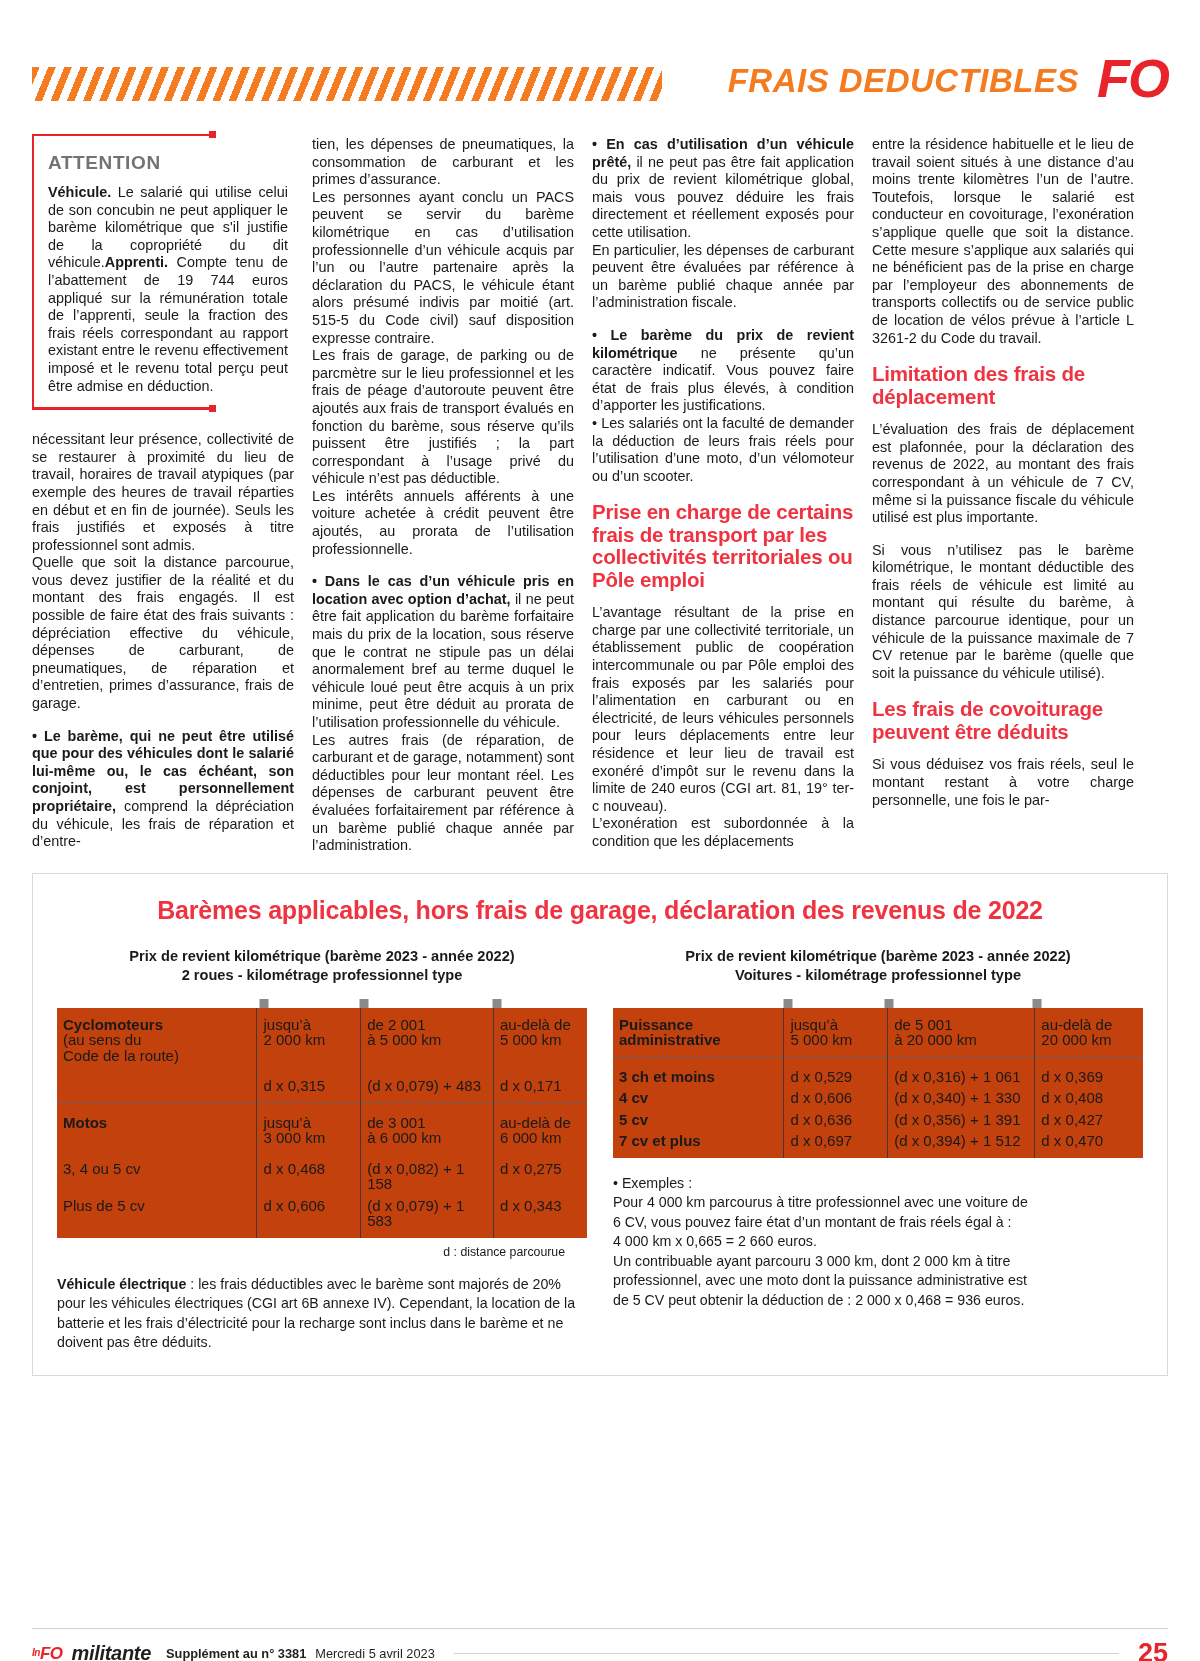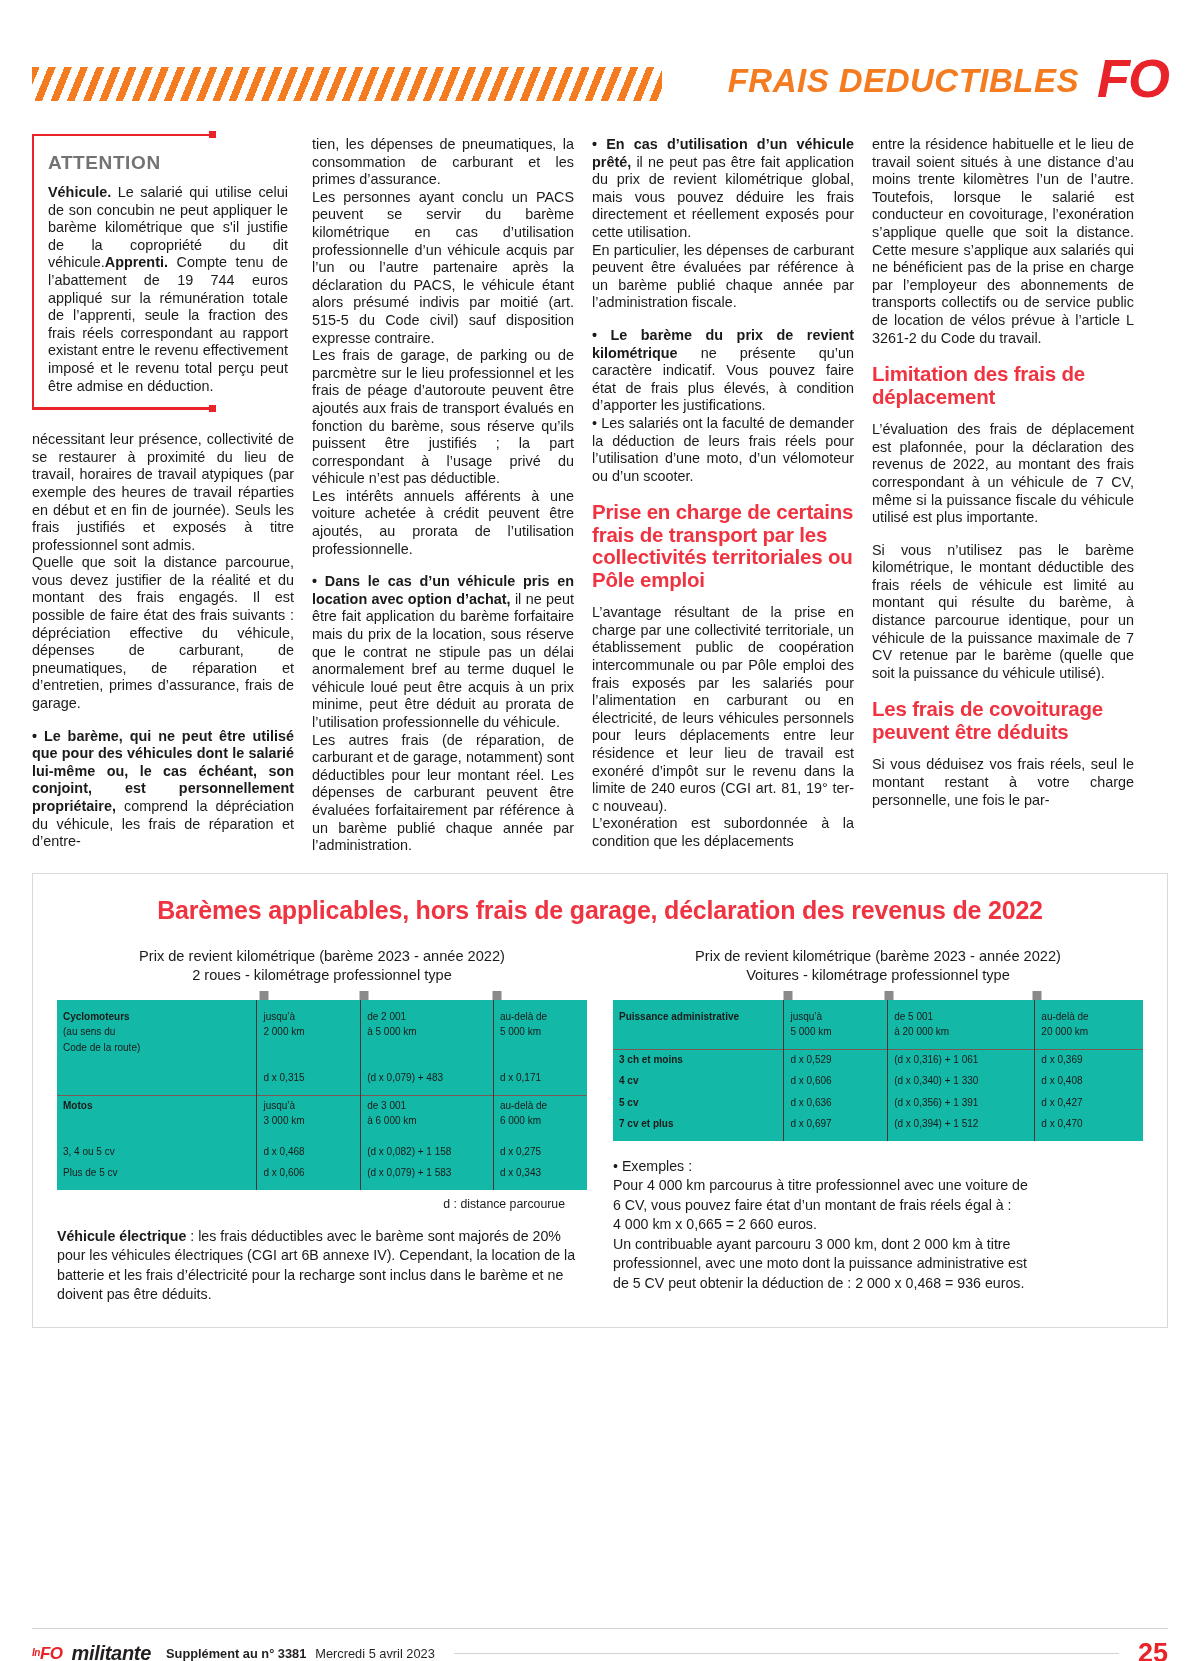--- a/index.html
+++ b/index.html
@@ -155,46 +155,46 @@
   }
   .barem-cols {
     display: flex;
     gap: 26px;
   }
   .barem-half { flex: 1 1 0; min-width: 0; }
 
   .tbl-caption {
     text-align: center;
     font-size: 14.6px;
-    font-weight: normal;
+    font-weight: bold;
     line-height: 19px;
-    margin-bottom: 6px;
+    margin-bottom: 14px;
   }
 
   .tbl-wrap { position: relative; }
   .tbl {
     width: 100%;
-    background: #14b8a6;
+    background: #c2410c;
     border-collapse: collapse;
-    font-size: 10px;
+    font-size: 15px;
     line-height: 15.5px;
     table-layout: fixed;
   }
   .tbl td {
     padding: 3px 6px;
     vertical-align: top;
     border: none;
   }
   .tbl td.c0 { width: 39%; }
   .tbl td.c1 { width: 19%; border-left: 1.1px solid #4a3330; }
   .tbl td.c2 { width: 25%; border-left: 1.1px solid #4a3330; }
   .tbl td.c3 { width: 17%; border-left: 1.1px solid #4a3330; }
   .tbl tr.pad-top td { padding-top: 9px; }
   .tbl tr.pad-bot td { padding-bottom: 9px; }
-  .tbl tr.sep td { border-top: 1.1px solid #7a5a52; padding-top: 2px; }
+  .tbl tr.sep td { border-top: 1.1px solid #7a5a52; padding-top: 11px; }
   .tbl .lbl-b { font-weight: bold; }
   .tbl .spacer td { height: 9px; padding: 0; }
 
   
   .tbl.voit td.c0 { width: 33%; font-weight: bold; }
   .tbl.voit td.c1 { width: 19%; }
   .tbl.voit td.c2 { width: 28%; }
   .tbl.voit td.c3 { width: 20%; }
 
   

